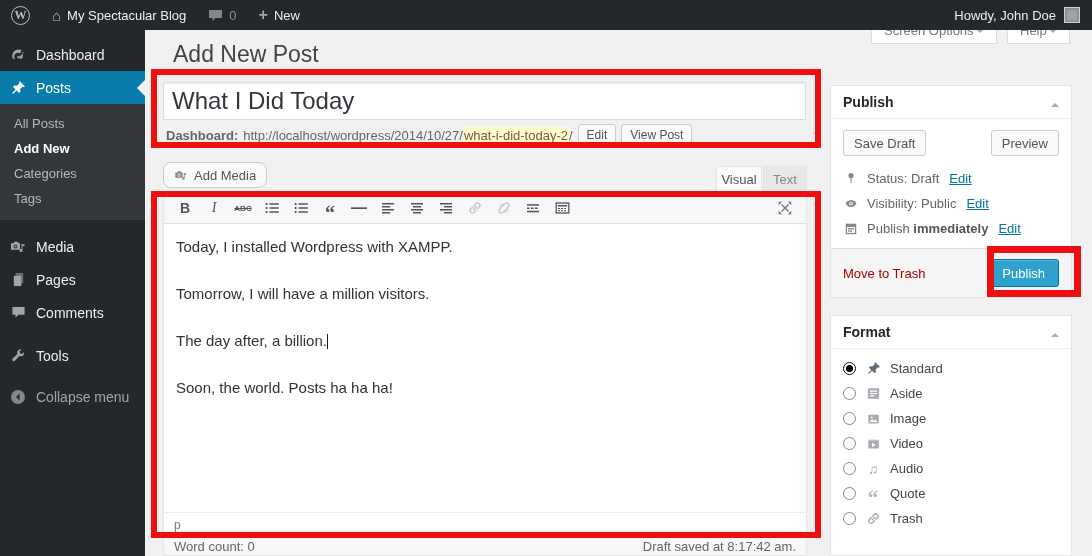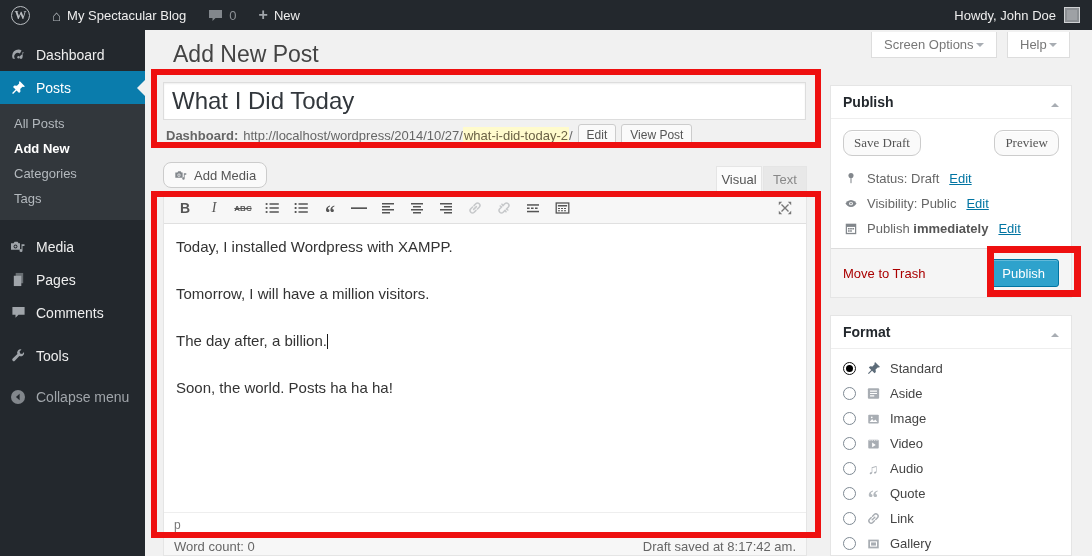--- a/index.html
+++ b/index.html
@@ -32,21 +32,21 @@
     border:8px solid transparent; border-right-color:#f1f1f1; }
   .submenu { background:#32373c; padding:7px 0 9px; }
   .subitem { display:block; padding:5px 0 5px 14px; font-size:13px; color:#b4b9be; cursor:pointer; }
   .subitem.current { color:#fff; font-weight:bold; }
   .menu-sep { height:10px; }
   .collapse-item { color:#a0a5aa; margin-top:8px; }
   svg.ic { display:block; }
 
   
   .page-title { position:absolute; left:173px; top:41px; font-size:23px; font-weight:400; color:#444; }
-  .meta-tab { position:absolute; top:32px; height:26px; background:#fff; border:1px solid #ddd; border-top:none;
+  .meta-tab { position:absolute; top:18px; height:26px; background:#fff; border:1px solid #ddd; border-top:none;
     display:flex; align-items:center; gap:2px; padding:0 12px; font-size:13px; color:#777; cursor:pointer; }
   .tri-down { width:0; height:0; border:4px solid transparent; border-top-color:#a8adb3; margin-top:4px; }
   #screen-options-tab { left:871px; }
   #help-tab { left:1007px; }
 
   
   .title-input { position:absolute; left:163px; top:82px; width:643px; height:38px; border:1px solid #ddd;
     background:#fff; box-shadow:inset 0 1px 2px rgba(0,0,0,.07); font-family:inherit; font-size:24px;
     color:#32373c; padding:0 8px; outline:none; }
   .permalink-row { position:absolute; left:166px; top:123px; height:24px; display:flex; align-items:center;
@@ -85,22 +85,22 @@
     border:1px solid #e5e5e5; border-top:none; display:flex; justify-content:space-between; align-items:center;
     padding:0 10px; font-size:13px; color:#666; }
 
   
   .postbox { position:absolute; left:830px; width:242px; background:#fff; border:1px solid #e5e5e5; }
   #publish-box { top:85px; }
   #format-box { top:315px; height:241px; }
   .pb-head { position:relative; padding:8px 12px; font-size:14px; font-weight:bold; color:#23282d; border-bottom:1px solid #eee; cursor:pointer; }
   .pb-toggle { position:absolute; right:12px; top:13px; width:0; height:0; border:4px solid transparent; border-bottom-color:#a8adb3; }
   .minor-actions { display:flex; justify-content:space-between; align-items:center; padding:11px 12px 9px; }
-  .btn-secondary { height:26px; padding:0 10px; background:#fafafa; border:1px solid #ccc; border-radius:9px;
-    font-size:13px; color:#555; cursor:pointer; box-shadow:inset 0 1px 0 #fff;font-family:Liberation Serif, serif; }
+  .btn-secondary { height:26px; padding:0 10px; background:#fafafa; border:1px solid #ccc; border-radius:3px;
+    font-size:13px; color:#555; cursor:pointer; box-shadow:inset 0 1px 0 #fff; }
   .misc-row { display:flex; align-items:center; gap:8px; padding:5px 12px; font-size:13px; color:#666; }
   .misc-row .mico { width:16px; display:flex; justify-content:center; color:#82878c; flex:none; }
   .misc-row a { color:#0074a2; text-decoration:underline; cursor:pointer; margin-left:2px; }
   .misc-row b { font-weight:bold; color:#555; }
   .pub-foot { margin-top:7px; padding:10px 12px; background:#f5f5f5; border-top:1px solid #ddd;
     display:flex; justify-content:space-between; align-items:center; }
   .trash-link { color:#a00; font-size:13px; cursor:pointer; }
   .btn-publish { height:28px; padding:0 13px; background:#2ea2cc; border:1px solid #0074a2; border-radius:3px;
     color:#fff; font-size:13px; cursor:pointer; box-shadow:inset 0 1px 0 rgba(255,255,255,.25); }
 
@@ -484,32 +484,21 @@
           </span>
         <span>Quote</span>
       </div>
       <div class="fmt-row">
         <span class="radio"></span>
         <span class="fmt-ico">
           <svg class="ic" width="15" height="15" viewBox="0 0 16 16" fill="none" stroke="currentColor" stroke-width="1.5" stroke-linecap="round">
               <path d="M6.6 9.4l2.8-2.8M5.6 7 3.8 8.8a2.4 2.4 0 0 0 3.4 3.4L9 10.4M10.4 9l1.8-1.8a2.4 2.4 0 0 0-3.4-3.4L7 5.6"></path>
             </svg>
         </span>
-        <span>Link</span>
-      </div>
-      <div class="fmt-row">
-        <span class="radio"></span>
-        <span class="fmt-ico">
-          <svg class="ic" width="15" height="14" viewBox="0 0 16 16">
-              <rect x="2" y="3" width="12" height="10" fill="currentColor"></rect>
-              <rect x="4" y="5" width="8" height="6" fill="#fff"></rect>
-              <rect x="5.2" y="6.2" width="5.6" height="3.6" fill="currentColor"></rect>
-            </svg>
-        </span>
-        <span>Gallery</span>
+        <span>Trash</span>
       </div>
     </div>
   </div>
 
   <div class="anno" id="anno-title"></div>
   <div class="anno" id="anno-editor"></div>
   <div class="anno" id="anno-publish"></div>
 
 </div>
 

